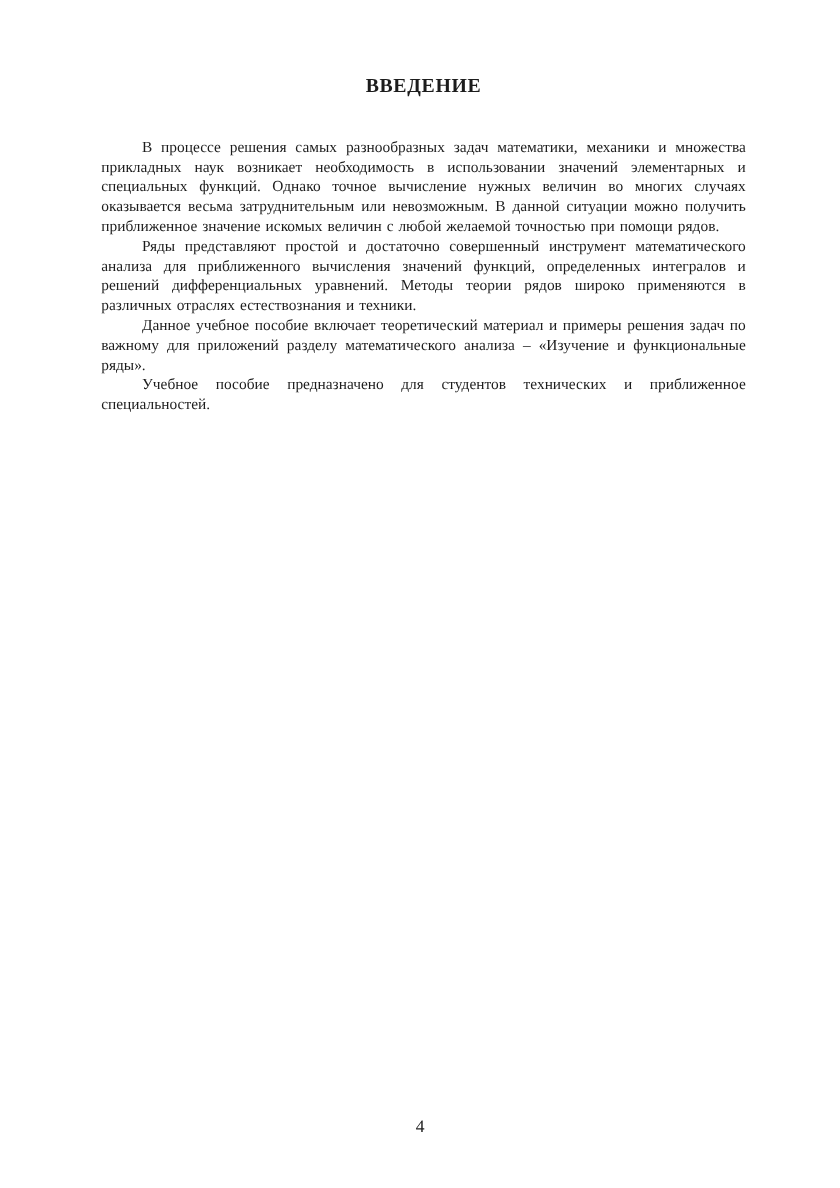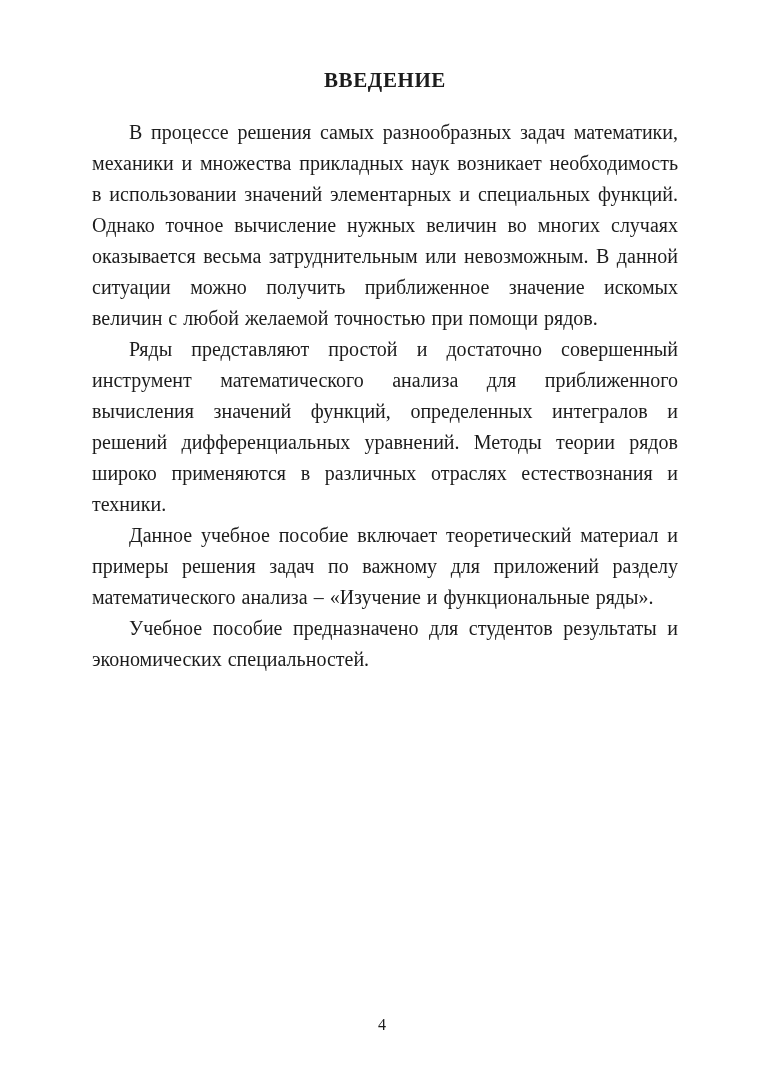--- a/index.html
+++ b/index.html
@@ -18,46 +18,46 @@
   }
   .content {
     position: absolute;
     left: 92px;
     top: 68px;
     width: 586px;
   }
   .doc-title {
     text-align: center;
     font-weight: bold;
-    font-size: 21px;
+    font-size: 18px;
     letter-spacing: 0.6px;
-    margin: 0 0 24px 0;
+    margin: 0 0 37px 0;
   }
   p.para {
     margin: 0;
     text-indent: 37px;
     text-align: justify;
-    font-size: 20px;
-    line-height: 31px;
+    font-size: 14px;
+    line-height: 18px;
     word-spacing: 1px;
   }
   .page-number {
     position: absolute;
     left: 0;
     bottom: 46px;
     width: 100%;
     text-align: center;
     font-size: 16px;
   }
 </style>
 </head>
 <body>
 
 <div class="page">
   <div class="content">
     <h1 class="doc-title">ВВЕДЕНИЕ</h1>
     <p class="para">В процессе решения самых разнообразных задач математики, механики и множества прикладных наук возникает необходимость в использовании значений элементарных и специальных функций. Однако точное вычисление нужных величин во многих случаях оказывается весьма затруднительным или невозможным. В данной ситуации можно получить приближенное значение искомых величин с любой желаемой точностью при помощи рядов.</p>
     <p class="para">Ряды представляют простой и достаточно совершенный инструмент математического анализа для приближенного вычисления значений функций, определенных интегралов и решений дифференциальных уравнений. Методы теории рядов широко применяются в различных отраслях естествознания и техники.</p>
     <p class="para">Данное учебное пособие включает теоретический материал и примеры решения задач по важному для приложений разделу математического анализа – «Изучение и функциональные ряды».</p>
-    <p class="para">Учебное пособие предназначено для студентов результаты и экономических специальностей.</p>
+    <p class="para">Учебное пособие предназначено для студентов технических и приближенное специальностей.</p>
   </div>
   <div class="page-number">4</div>
 </div>
 
 </body></html>

